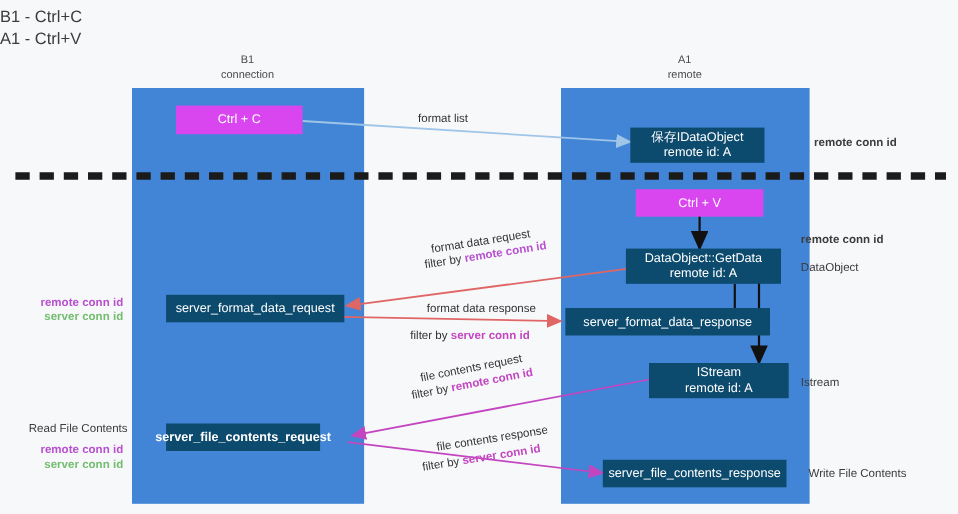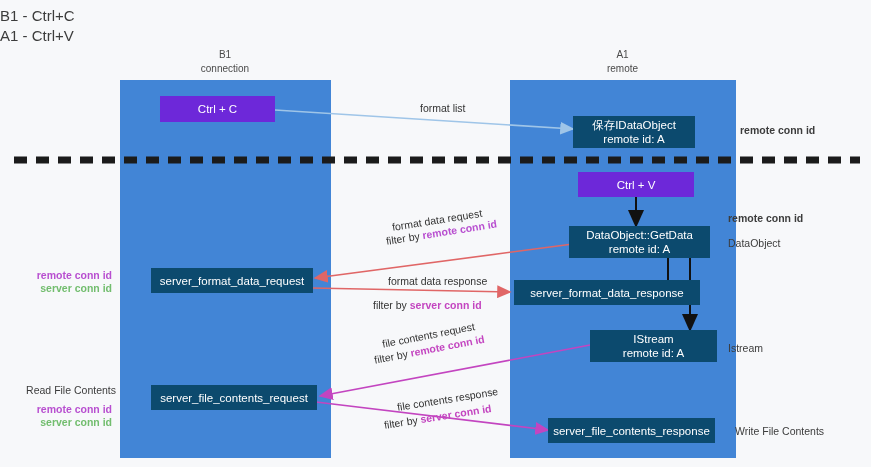--- a/index.html
+++ b/index.html
@@ -22,21 +22,21 @@
   .colhead{
     position:absolute;text-align:center;font-size:10px;line-height:14px;color:#4a4a4a;
   }
 
   .node{
     position:absolute;box-sizing:border-box;
     display:flex;flex-direction:column;align-items:center;justify-content:center;
     color:#ffffff;font-size:11.5px;line-height:14px;text-align:center;
   }
   .node.orange{background:#0c4a6e;}
-  .node.green{background:#6d28d9;}
+  .node.green{background:#d946ef;}
   .node .l2{font-size:11.5px;}
 
   .edgelabel{
     position:absolute;font-size:10.5px;line-height:14px;color:#333;
     white-space:nowrap;
   }
   .edgelabel.rot1{transform:rotate(-9deg);transform-origin:left top;}
   .edgelabel.rot2{transform:rotate(-11deg);transform-origin:left top;}
   .edgelabel.rot3{transform:rotate(-9deg);transform-origin:left top;}
 
@@ -128,29 +128,29 @@
 
   <div class="node orange" style="left:514px;top:280px;width:186px;height:25px;">
     <div>server_format_data_response</div>
   </div>
 
   <div class="node orange" style="left:590px;top:330px;width:127px;height:32px;">
     <div>IStream</div>
     <div class="l2">remote id: A</div>
   </div>
 
-  <div class="node orange" style="left:151px;top:385px;width:166px;height:25px;">
+  <div class="node orange" style="left:151px;top:385px;width:140px;height:25px;font-weight:bold;">
     <div>server_file_contents_request</div>
   </div>
 
   <div class="node orange" style="left:548px;top:418px;width:167px;height:25px;">
     <div>server_file_contents_response</div>
   </div>
 
-  <div class="edgelabel" style="left:420px;top:101px;">format list</div>
+  <div class="edgelabel" style="left:380px;top:101px;">format list</div>
 
   <div class="edgelabel rot1" style="left:391px;top:220px;">
     <span>format data request</span>
   </div>
   <div class="edgelabel rot1" style="left:385px;top:234px;">
     <span>filter by </span><span class="purple">remote conn id</span>
   </div>
 
   <div class="edgelabel" style="left:388px;top:274px;">format data response</div>
   <div class="edgelabel" style="left:373px;top:298px;">

